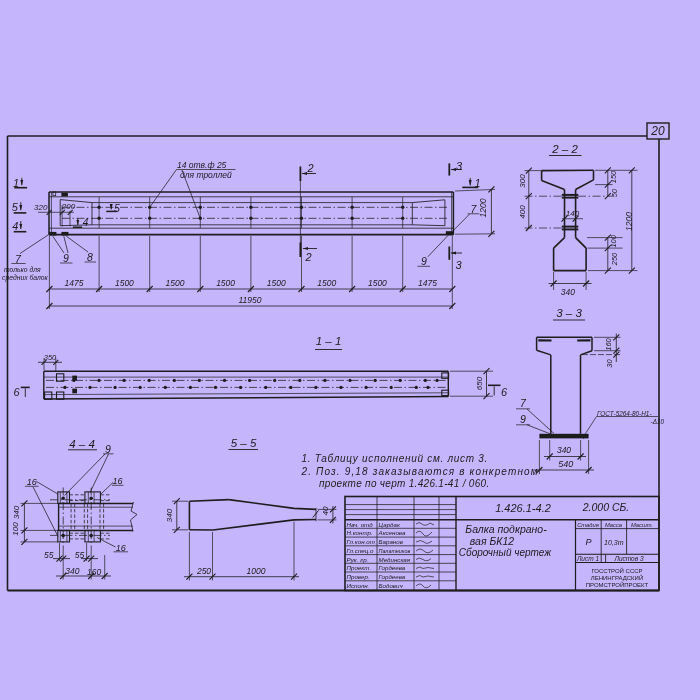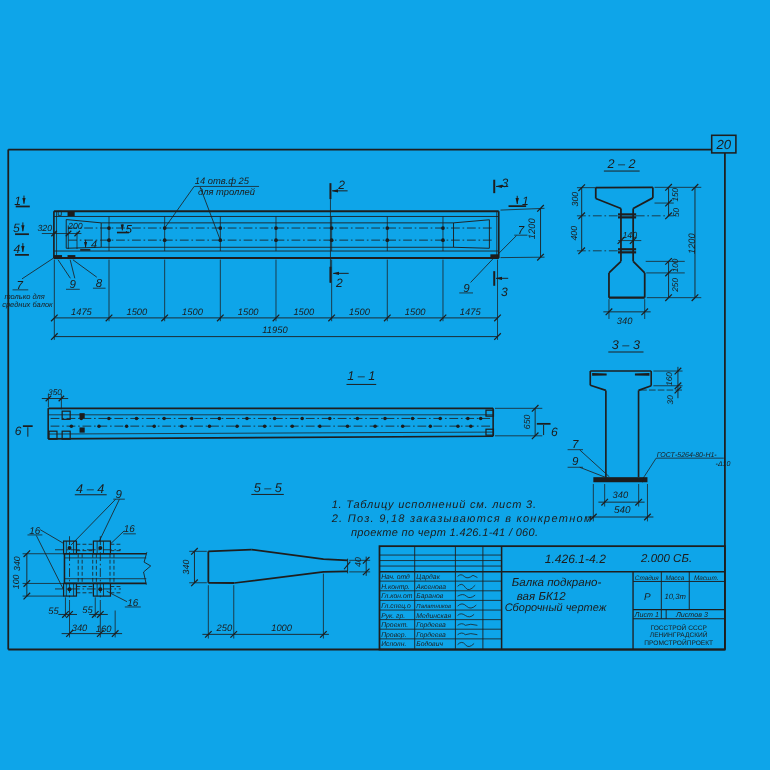--- a/index.html
+++ b/index.html
@@ -1,16 +1,16 @@
 <!DOCTYPE html>
 <html><head>
 <meta charset="utf-8">
 <style>
 html,body{margin:0;padding:0;background:#ffffff;}
-#sheet{width:700px;height:700px;position:relative;background:#0ea5e9;}
+#sheet{width:700px;height:700px;position:relative;background:#c4b5fd;}
 svg{position:absolute;top:0;left:0;}
 text{font-family:"Liberation Sans",sans-serif;font-style:italic;fill:#1c1c1c;stroke:none !important;}
 .up{font-style:normal;}
 </style>
 </head>
 <body>
 <div id="sheet">
 <svg width="700" height="700" viewBox="0 0 700 700">
 <defs>
 <marker id="ah" markerUnits="userSpaceOnUse" markerWidth="5.8" markerHeight="3.8" refX="5.4" refY="1.9" orient="auto">

